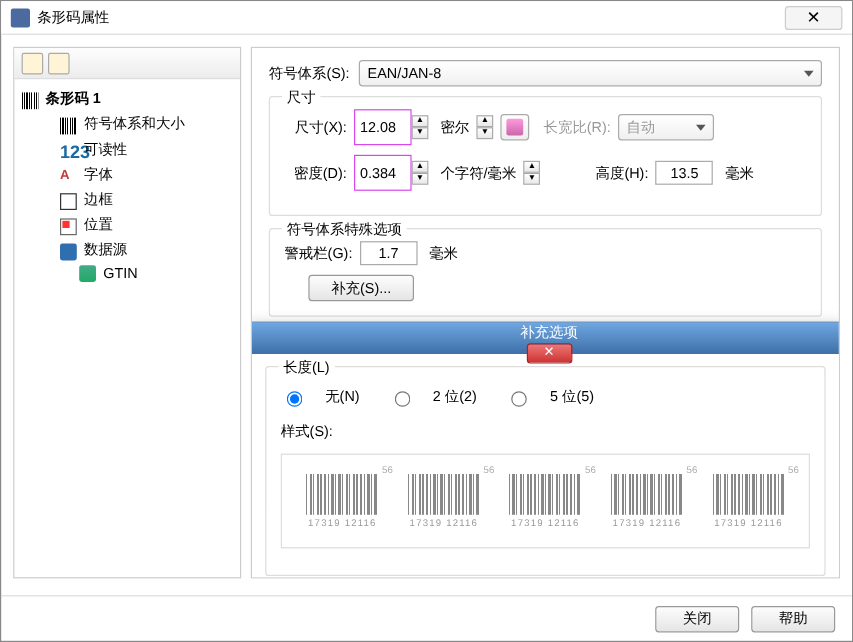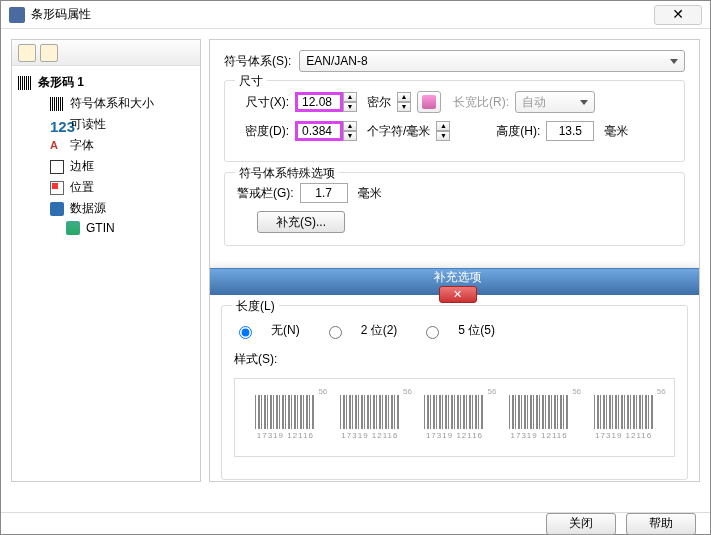--- a/index.html
+++ b/index.html
@@ -7,21 +7,21 @@
 .window { width: 711px; height: 535px; border: 1px solid #888; background: #fff; position: relative; }
 .titlebar { height: 28px; background: #fff; border-bottom: 1px solid #ddd; display: flex; align-items: center; padding: 0 8px; justify-content: space-between; }
 .titlebar-title { display: flex; align-items: flex-end; gap: 6px; }
 .title-icon { width: 16px; height: 16px; background: #4b6aa0; border-radius: 2px; display: inline-block; }
 .close-btn { width: 48px; height: 20px; border: 1px solid #ccc; border-radius: 3px; text-align: center; line-height: 16px; font-size: 14px; cursor: pointer; background: #f5f5f5; }
 .main { display: flex; padding: 10px; gap: 8px; height: calc(100% - 70px); }
 .sidebar { width: 190px; border: 1px solid #ccc; background: #fff; }
 .sidebar-toolbar { height: 26px; border-bottom: 1px solid #ddd; display: flex; align-items: center; gap: 4px; padding: 0 6px; background: linear-gradient(#fdfdfd,#ececec); }
 .tb-icon { width: 18px; height: 18px; border: 1px solid #aaa; background: #fff4d6; border-radius: 2px; }
 .tree { padding: 6px 4px; }
-.tree-item { padding: 2px 2px 2px 18px; display: flex; align-items: center; gap: 6px; cursor: pointer; position: relative; }
+.tree-item { padding: 2px 2px 2px 18px; display: flex; align-items: flex-end; gap: 6px; cursor: pointer; position: relative; }
 .tree-item.root { padding-left: 2px; font-weight: bold; }
 .tree-item.child { padding-left: 34px; }
 .tree-item.grandchild { padding-left: 50px; }
 .tree-item.selected { color: #000; }
 .t-icon { width: 14px; height: 14px; display: inline-block; }
 .ic-barcode { background: repeating-linear-gradient(90deg,#000 0 1px,#fff 1px 2px); }
 .ic-123 { color: #1a6aa3; font-size: 15px; font-weight: bold; }
 .ic-font { color: #c43a3a; font-weight: bold; font-size: 11px; }
 .ic-border { border: 1px solid #333; }
 .ic-pos { background: #fff; border: 1px solid #666; position: relative; }
@@ -33,42 +33,42 @@
 .row label { white-space: nowrap; }
 .combo { flex: 1; height: 22px; border: 1px solid #aaa; background: linear-gradient(#fff,#f0f0f0); padding: 0 6px; display: flex; align-items: center; justify-content: space-between; border-radius: 3px; }
 .combo .arrow { border-left: 4px solid transparent; border-right: 4px solid transparent; border-top: 5px solid #555; }
 .group { border: 1px solid #ddd; padding: 10px 12px 12px; margin-bottom: 10px; position: relative; border-radius: 3px; }
 .group-title { position: absolute; top: -8px; left: 10px; background: #fff; padding: 0 4px; }
 .inline-fields { display: flex; align-items: center; gap: 6px; margin-bottom: 8px; }
 .inline-fields label { min-width: 52px; text-align: right; }
 .lbl-wide { min-width: 62px !important; }
 .disabled-lbl { color: #999; }
 .spinner { display: flex; align-items: center; }
-.spinner input { width: 48px; height: 20px; border: 3px solid #d946ef; padding: 0 4px; text-align: left; }
+.spinner input { width: 48px; height: 30px; border: 1px solid #d946ef; padding: 0 4px; text-align: left; }
 .spin-btns { display: flex; flex-direction: column; }
 .spin-btns span { width: 14px; height: 10px; border: 1px solid #aaa; background: linear-gradient(#fff,#e8e8e8); font-size: 7px; text-align: center; line-height: 8px; }
 .icon-btn { width: 24px; height: 22px; border: 1px solid #aaa; background: linear-gradient(#fff,#eee); border-radius: 3px; display: flex; align-items: center; justify-content: center; }
 .small-icon { width: 14px; height: 14px; background: linear-gradient(#f9d,#c6a); border-radius: 2px; }
 .text-input { width: 48px; height: 20px; border: 1px solid #aaa; padding: 0 4px; text-align: center; }
 .unit { margin-left: 4px; text-align: center; }
 .btn { height: 22px; padding: 0 18px; border: 1px solid #999; background: linear-gradient(#fdfdfd,#e5e5e5); border-radius: 3px; cursor: pointer; }
 .checkbox { display: flex; align-items: center; gap: 6px; color: #999; }
 .checkbox input { accent-color: #888; }
 .modal { position: absolute; left: -4px; right: -4px; top: 228px; border: 1px solid #4a7dbb; background: #fff; box-shadow: 0 4px 12px rgba(0,0,0,0.3); }
 .modal-titlebar { height: 26px; background: linear-gradient(#6fa7e0,#3d6fa8); display: flex; align-items: center; justify-content: space-between; padding: 0 4px 0 10px; color: #fff; border-radius: 2px 2px 0 0; flex-direction: column; }
 .modal-close { width: 38px; height: 18px; background: linear-gradient(#e77,#c33); border: 1px solid #a22; border-radius: 3px; color: #fff; text-align: center; line-height: 15px; font-size: 11px; cursor: pointer; }
 .modal-body { padding: 10px 14px; }
 .radio-row { display: flex; align-items: center; gap: 24px; margin: 6px 0 12px; }
 .radio-item { display: flex; align-items: center; gap: 16px; }
 .barcode-preview { border: 1px solid #ddd; padding: 16px 8px; display: flex; justify-content: space-around; margin: 10px 0; }
 .bc { display: flex; flex-direction: column; align-items: center; gap: 2px; }
 .bc-bars { width: 60px; height: 34px; background: repeating-linear-gradient(90deg,#888 0 1px,transparent 1px 3px,#888 3px 5px,transparent 5px 6px); position: relative; }
 .bc-sup { position: absolute; right: -12px; top: -8px; font-size: 8px; color: #aaa; }
 .bc-num { font-size: 8px; color: #999; letter-spacing: 1px; }
-.footer { position: absolute; bottom: 0; left: 0; right: 0; height: 22px; border-top: 1px solid #ddd; display: flex; justify-content: flex-end; align-items: center; gap: 10px; padding: 0 14px; }
+.footer { position: absolute; bottom: 0; left: 0; right: 0; height: 38px; border-top: 1px solid #ddd; display: flex; justify-content: flex-end; align-items: center; gap: 10px; padding: 0 14px; }
 .footer .btn { min-width: 70px; }
 </style>
 </head>
 <body>
 
 <div class="window">
   <div class="titlebar">
     <div class="titlebar-title">
       <span class="title-icon"></span>
       <span>条形码属性</span>

